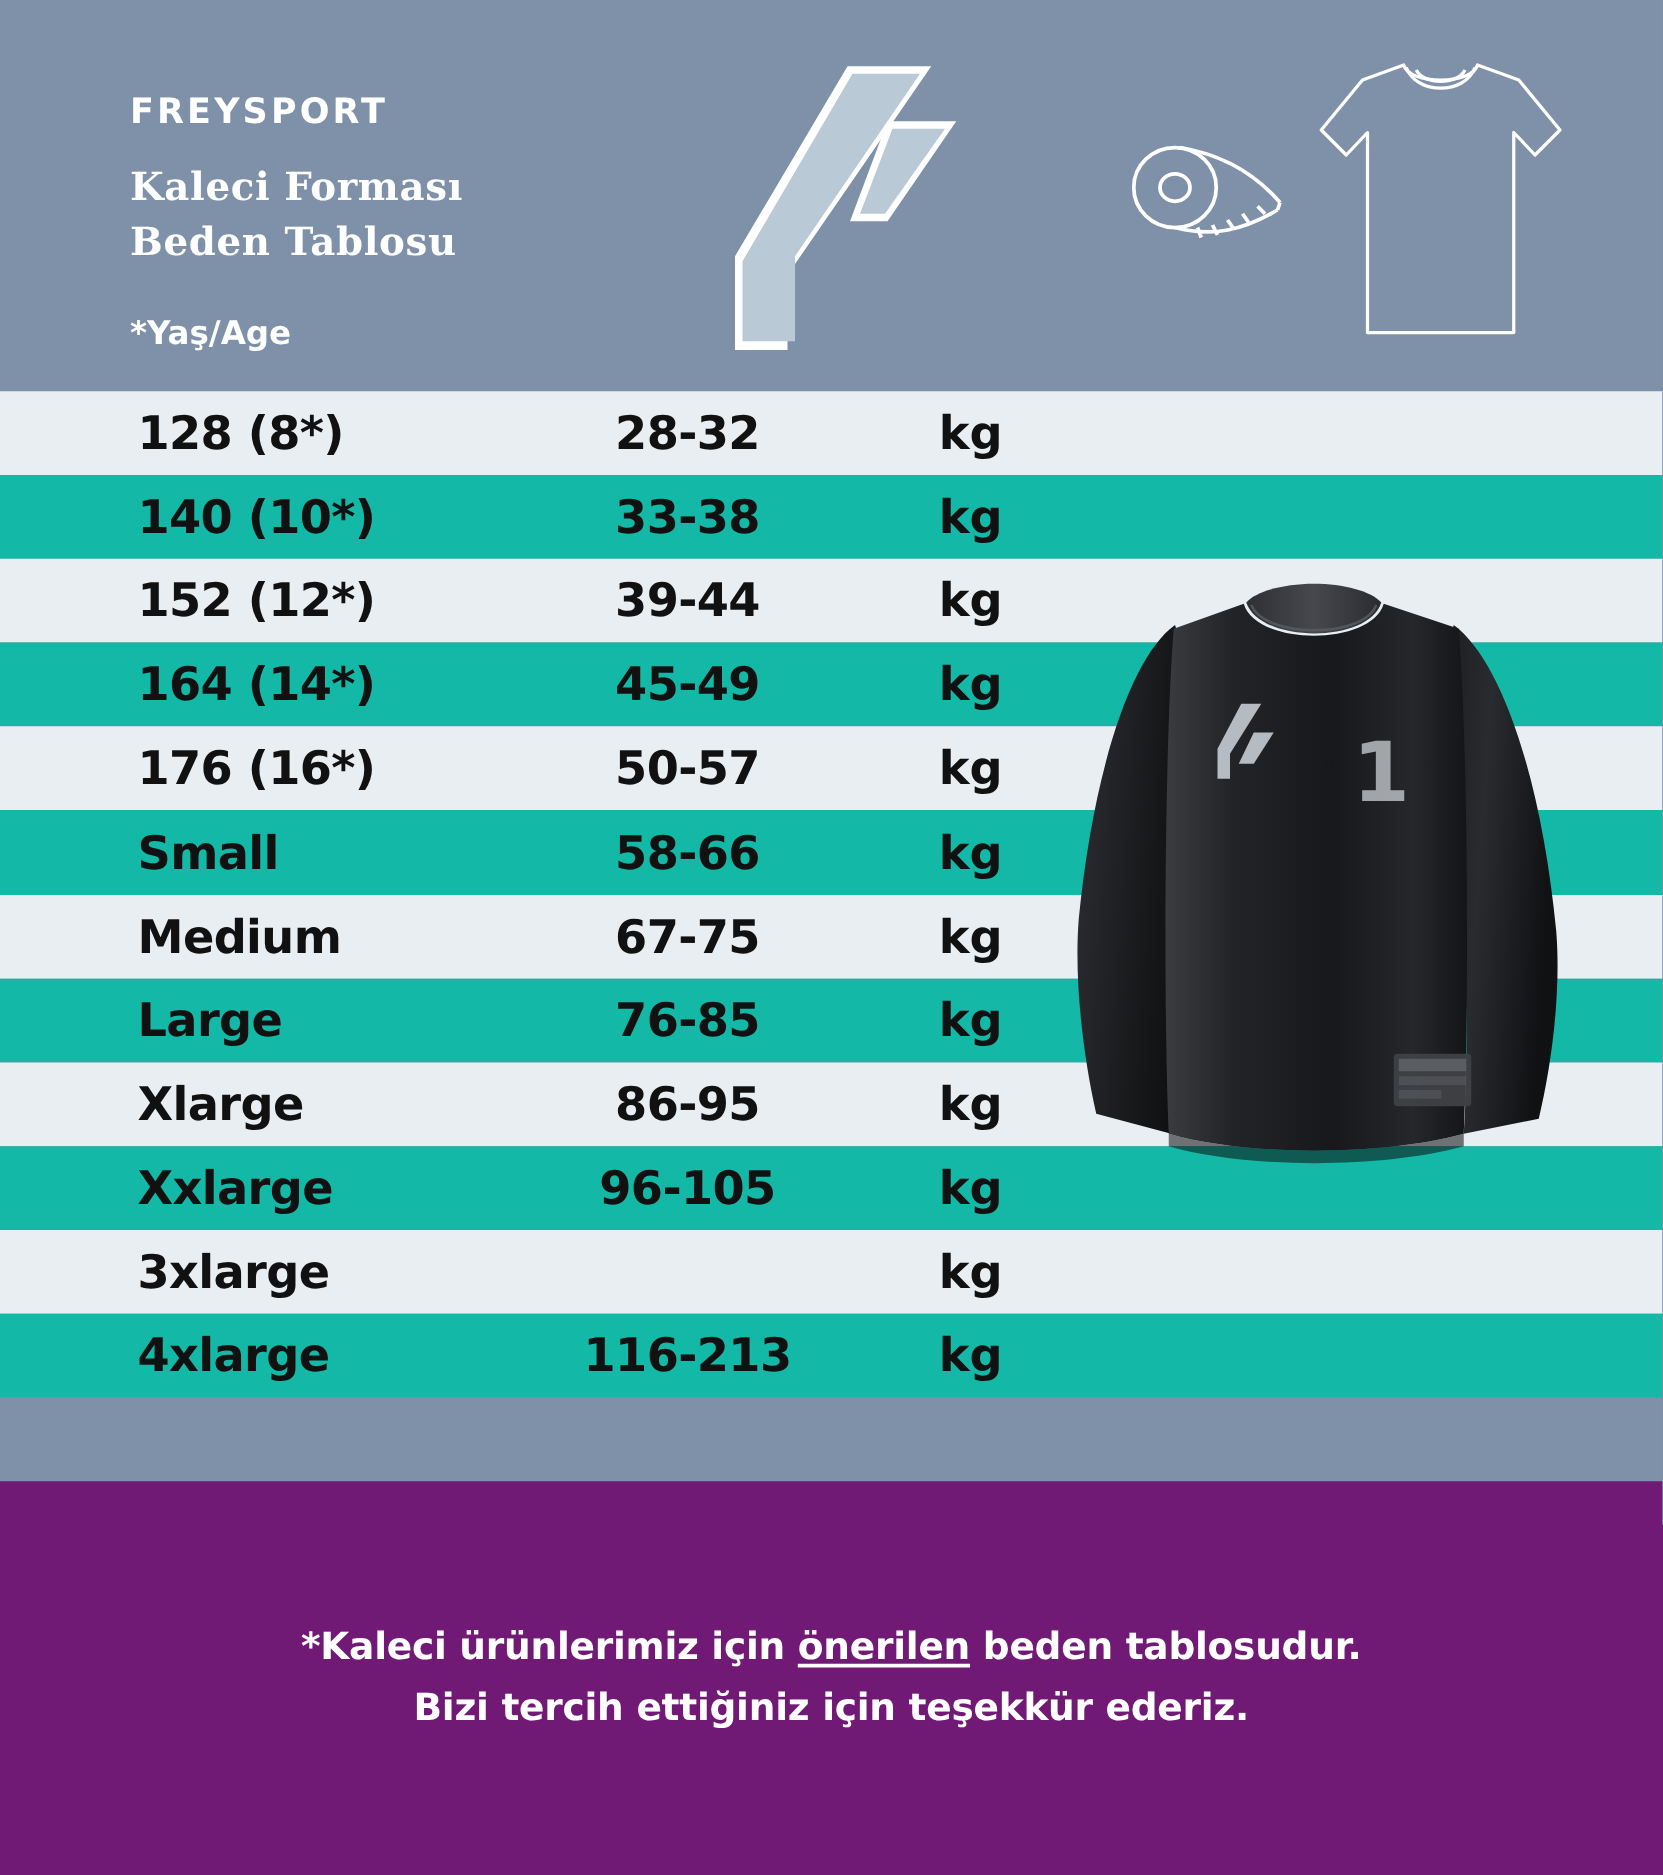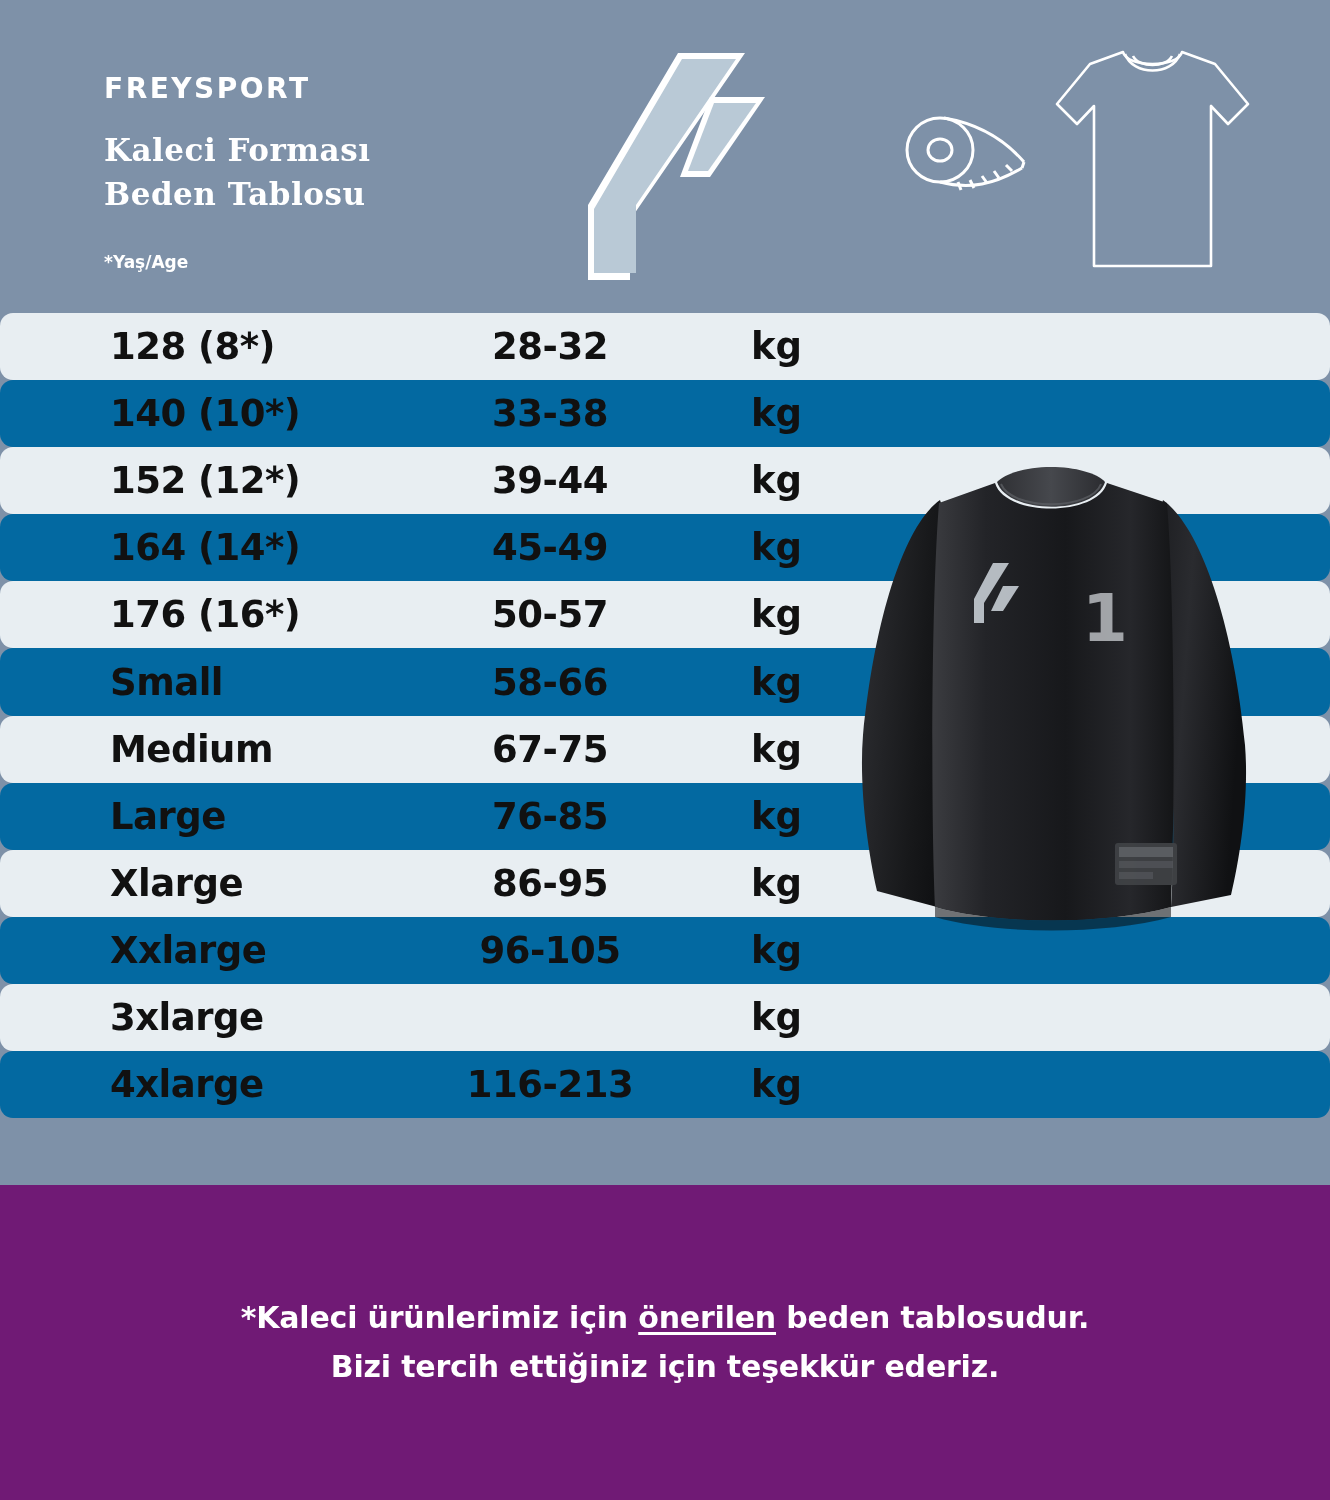--- a/index.html
+++ b/index.html
@@ -44,21 +44,21 @@
     font-weight: 700;
     line-height: 1.42;
     letter-spacing: 0.5px;
     font-family: "DejaVu Serif", serif;
   }
   .agenote {
     position: absolute;
     left: 104px;
     top: 252px;
     color: #ffffff;
-    font-size: 17px;
+    font-size: 26px;
     font-weight: 700;
     font-family: "DejaVu Sans", sans-serif;
   }
 
   
   .logomark {
     position: absolute;
     left: 560px;
     top: 45px;
     width: 230px;
@@ -88,24 +88,23 @@
     top: 313px;
     width: 1330px;
     height: 872px;
   }
   .row {
     position: relative;
     width: 1330px;
     height: 67.1px;
     display: flex;
     align-items: center;
-    border-radius: 13px;
   }
   .row.light { background: #e8eef2; }
-  .row.dark  { background: #0369a1; }
+  .row.dark  { background: #14b8a6; }
 
   .cell-size {
     position: absolute;
     left: 110px;
     color: #111111;
     font-size: 37px;
     font-weight: 700;
     font-family: "DejaVu Sans", sans-serif;
     letter-spacing: -0.5px;
     white-space: nowrap;

